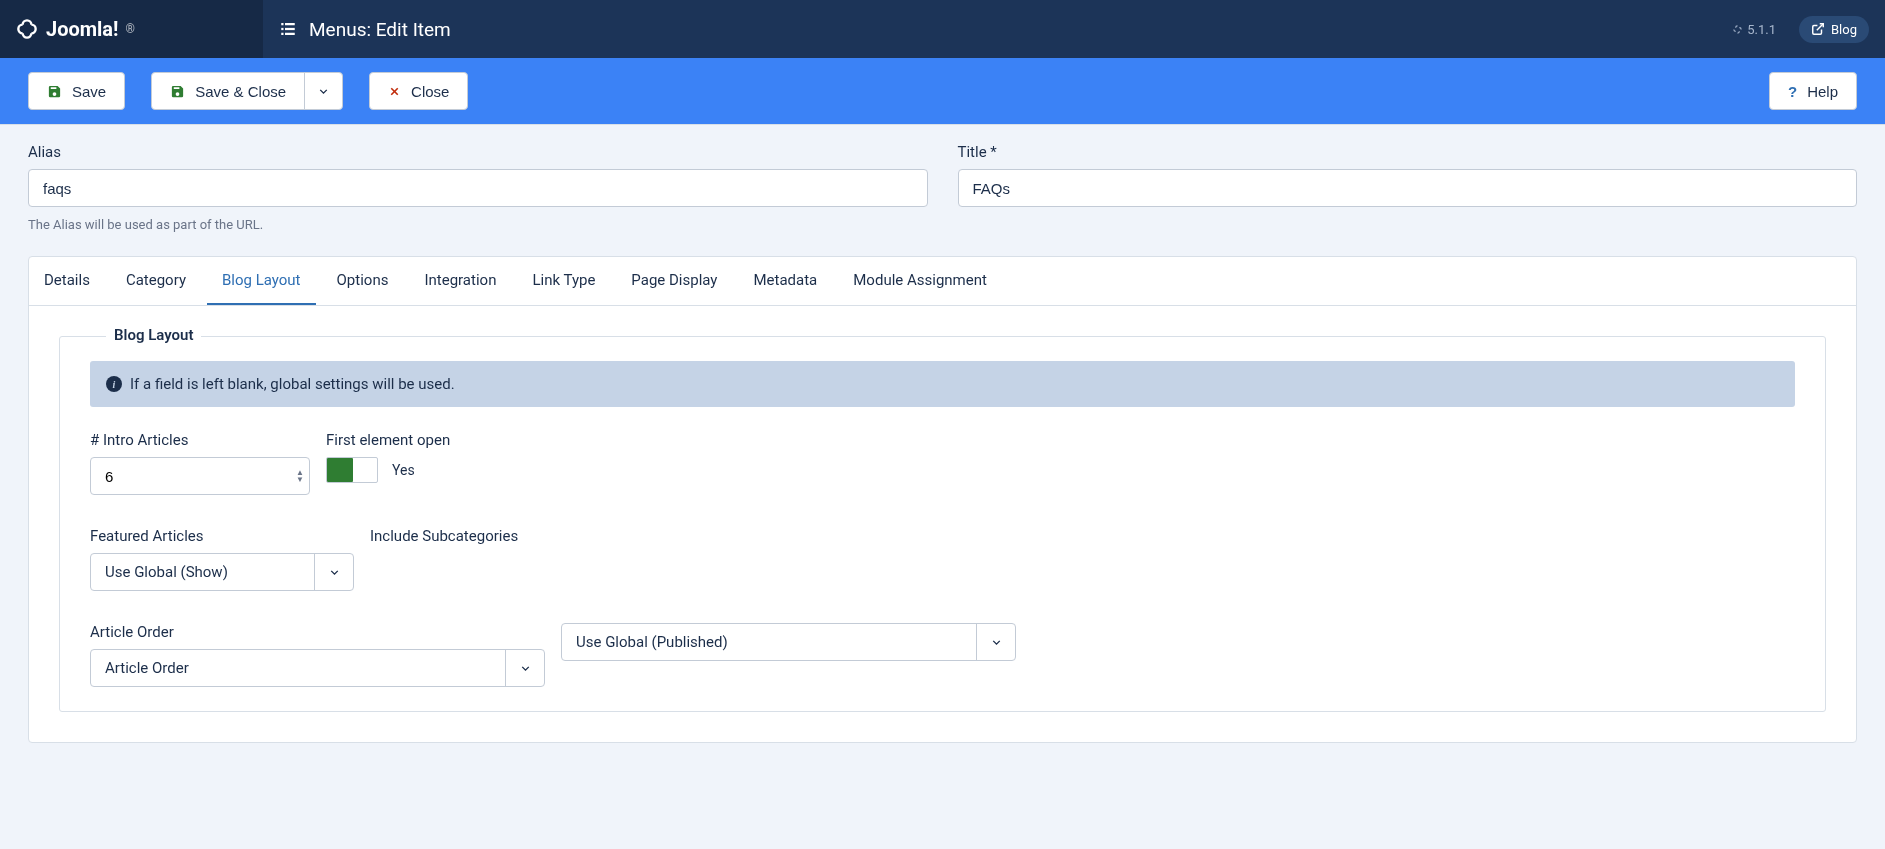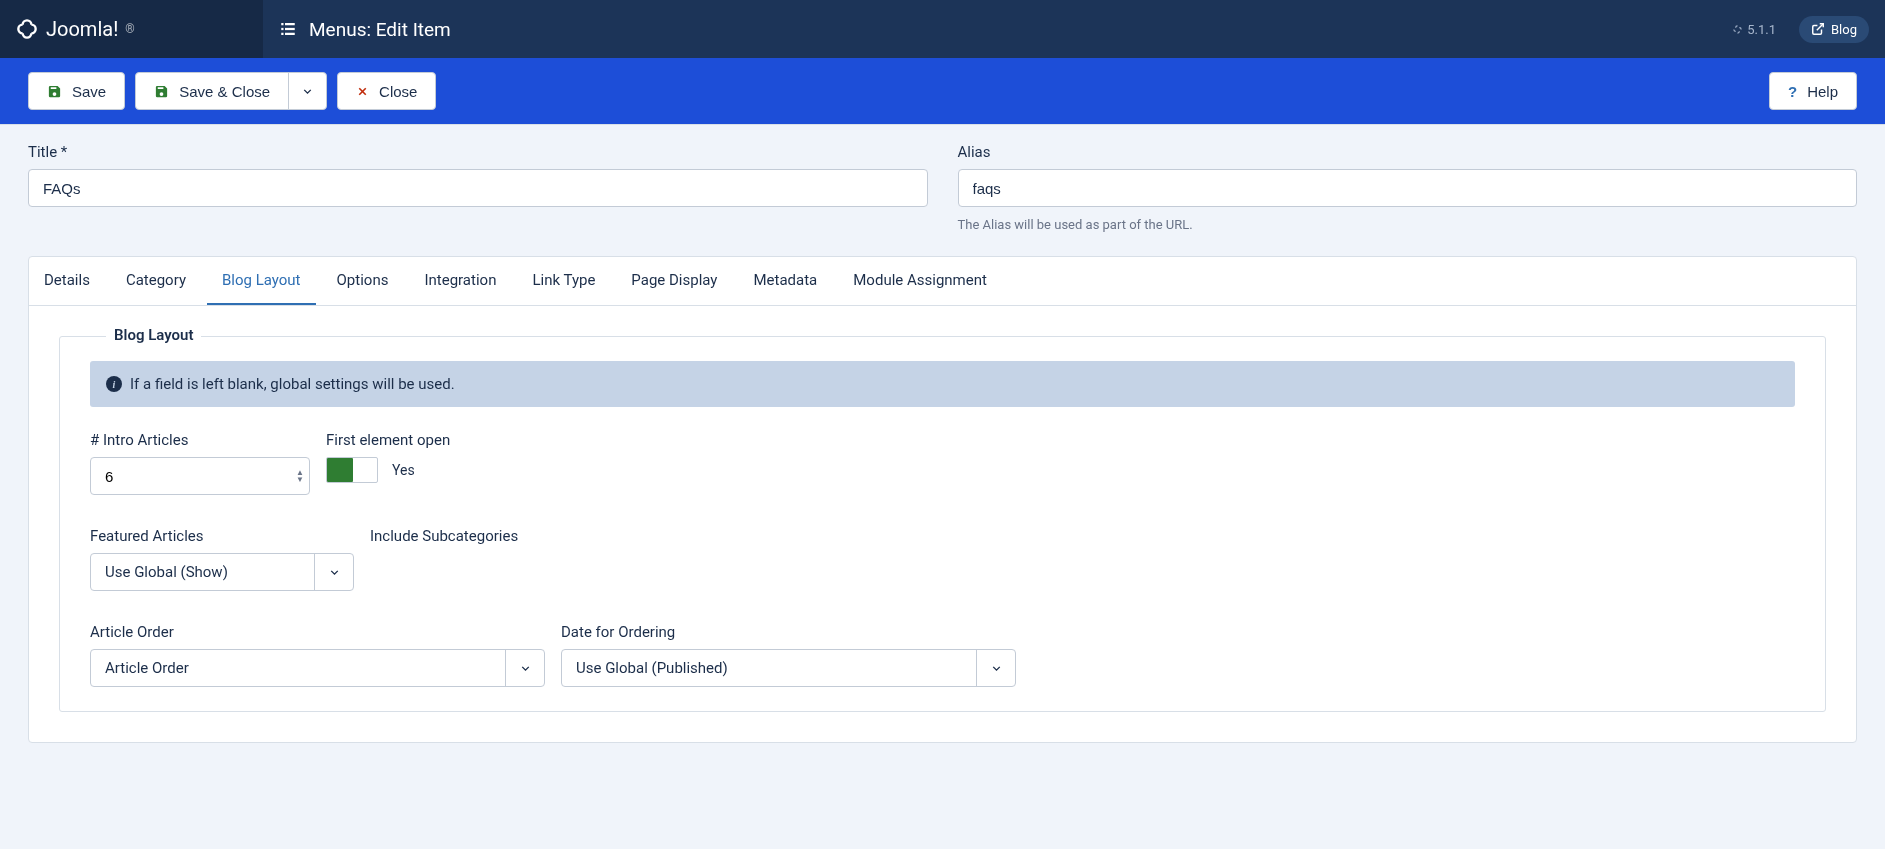--- a/index.html
+++ b/index.html
@@ -25,21 +25,21 @@
       display: flex;
       align-items: center;
       padding: 0 14px;
       gap: 8px;
     }
     .joomla-logo {
       display: flex;
       align-items: center;
       gap: 6px;
       font-size: 20px;
-      font-weight: 400;
+      font-weight: 700;
     }
     .page-title-section {
       display: flex;
       align-items: center;
       gap: 12px;
       padding: 0 16px;
       font-size: 19px;
     }
     .header-right {
       margin-left: auto;
@@ -61,25 +61,25 @@
       padding: 6px 12px;
       display: flex;
       align-items: center;
       gap: 6px;
       color: #fff;
       font-size: 13px;
     }
 
     
     .toolbar {
-      background: #1d4ed8;
+      background: #3b82f6;
       border-bottom: 1px solid #d8dfe7;
       padding: 14px 28px;
       display: flex;
-      gap: 10px;
+      gap: 26px;
     }
     .btn {
       background: #fff;
       border: 1px solid #c3cbd6;
       border-radius: 4px;
       padding: 0 18px;
       height: 38px;
       display: flex;
       align-items: center;
       gap: 10px;
@@ -371,27 +371,27 @@
   <div class="spacer"></div>
   <button class="btn">
     <span class="help-icon" style="font-weight:bold;">?</span>
     <span>Help</span>
   </button>
 </div>
 
 <div class="content">
   <div class="title-row">
     <div class="title-col">
-      <label class="field-label">Title *</label>
-      <input type="text" class="text-input" value="FAQs" style="">
-    </div>
-    <div class="title-col">
       <label class="field-label">Alias</label>
       <input type="text" class="text-input" value="faqs" style="">
       <div class="help-text">The Alias will be used as part of the URL.</div>
+    </div>
+    <div class="title-col">
+      <label class="field-label">Title *</label>
+      <input type="text" class="text-input" value="FAQs" style="">
     </div>
   </div>
 
   <div class="tab-container">
     <div class="tabs">
       <div class="tab">Details</div>
       <div class="tab">Category</div>
       <div class="tab active">Blog Layout</div>
       <div class="tab">Options</div>
       <div class="tab">Integration</div>
@@ -459,21 +459,20 @@
                 <span>Article Order</span>
               </div>
               <div class="select-chevron">
                 <svg width="13" height="13" viewBox="0 0 24 24" fill="none" stroke="#1c2e4a" stroke-width="2.5">
                     <polyline points="6 9 12 15 18 9"></polyline>
                   </svg>
               </div>
             </div>
           </div>
           <div class="form-group-wide">
-            <label class="field-label">Date for Ordering</label>
             <div class="select-wrap w455">
               <div class="select">
                 <span>Use Global (Published)</span>
               </div>
               <div class="select-chevron">
                 <svg width="13" height="13" viewBox="0 0 24 24" fill="none" stroke="#1c2e4a" stroke-width="2.5">
                     <polyline points="6 9 12 15 18 9"></polyline>
                   </svg>
               </div>
             </div>

